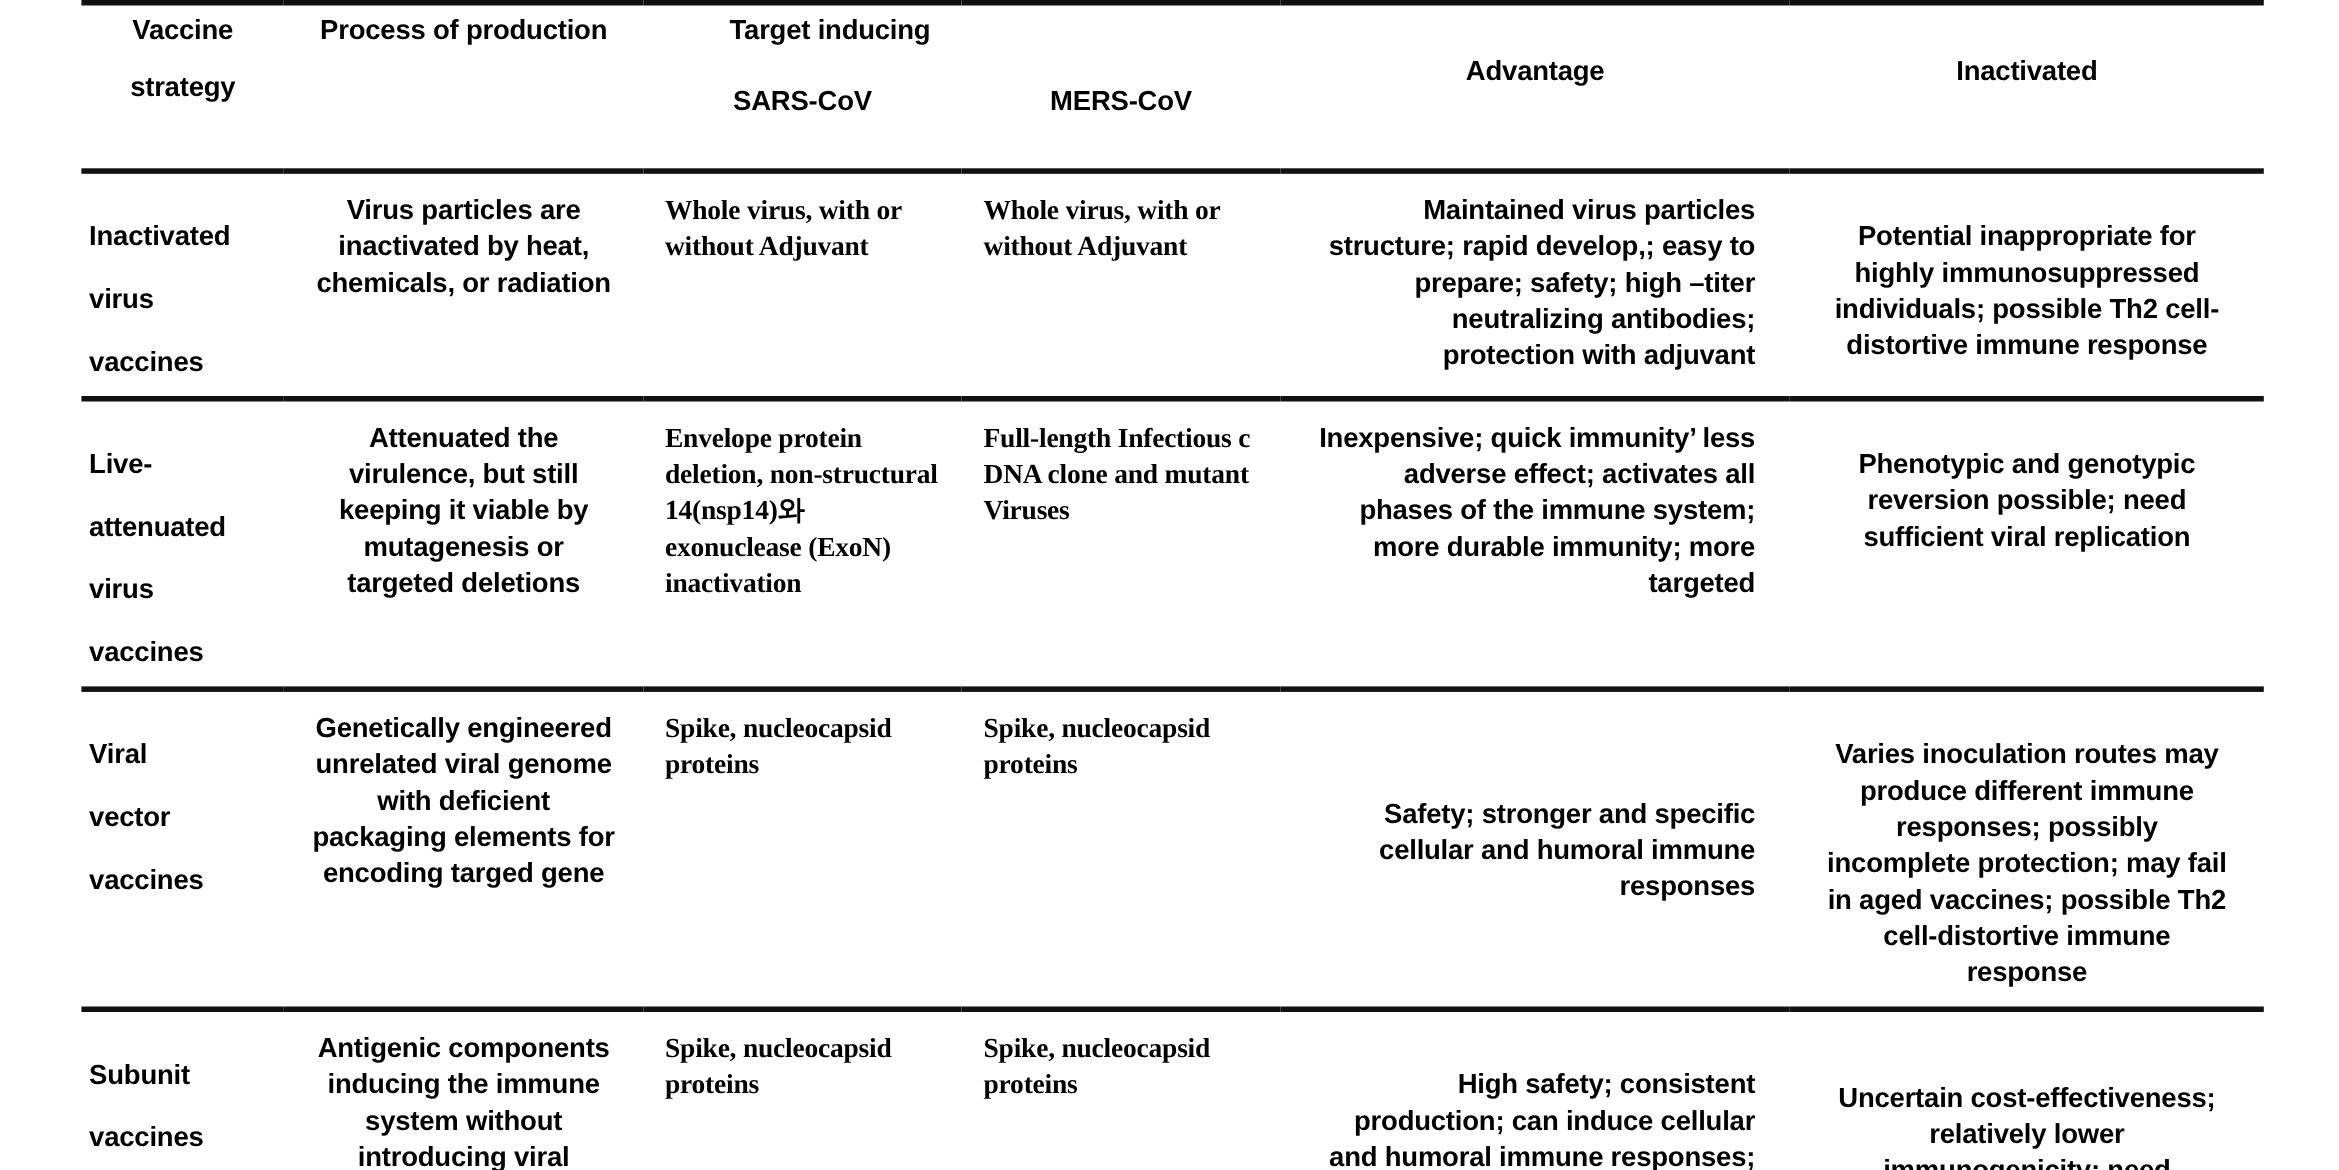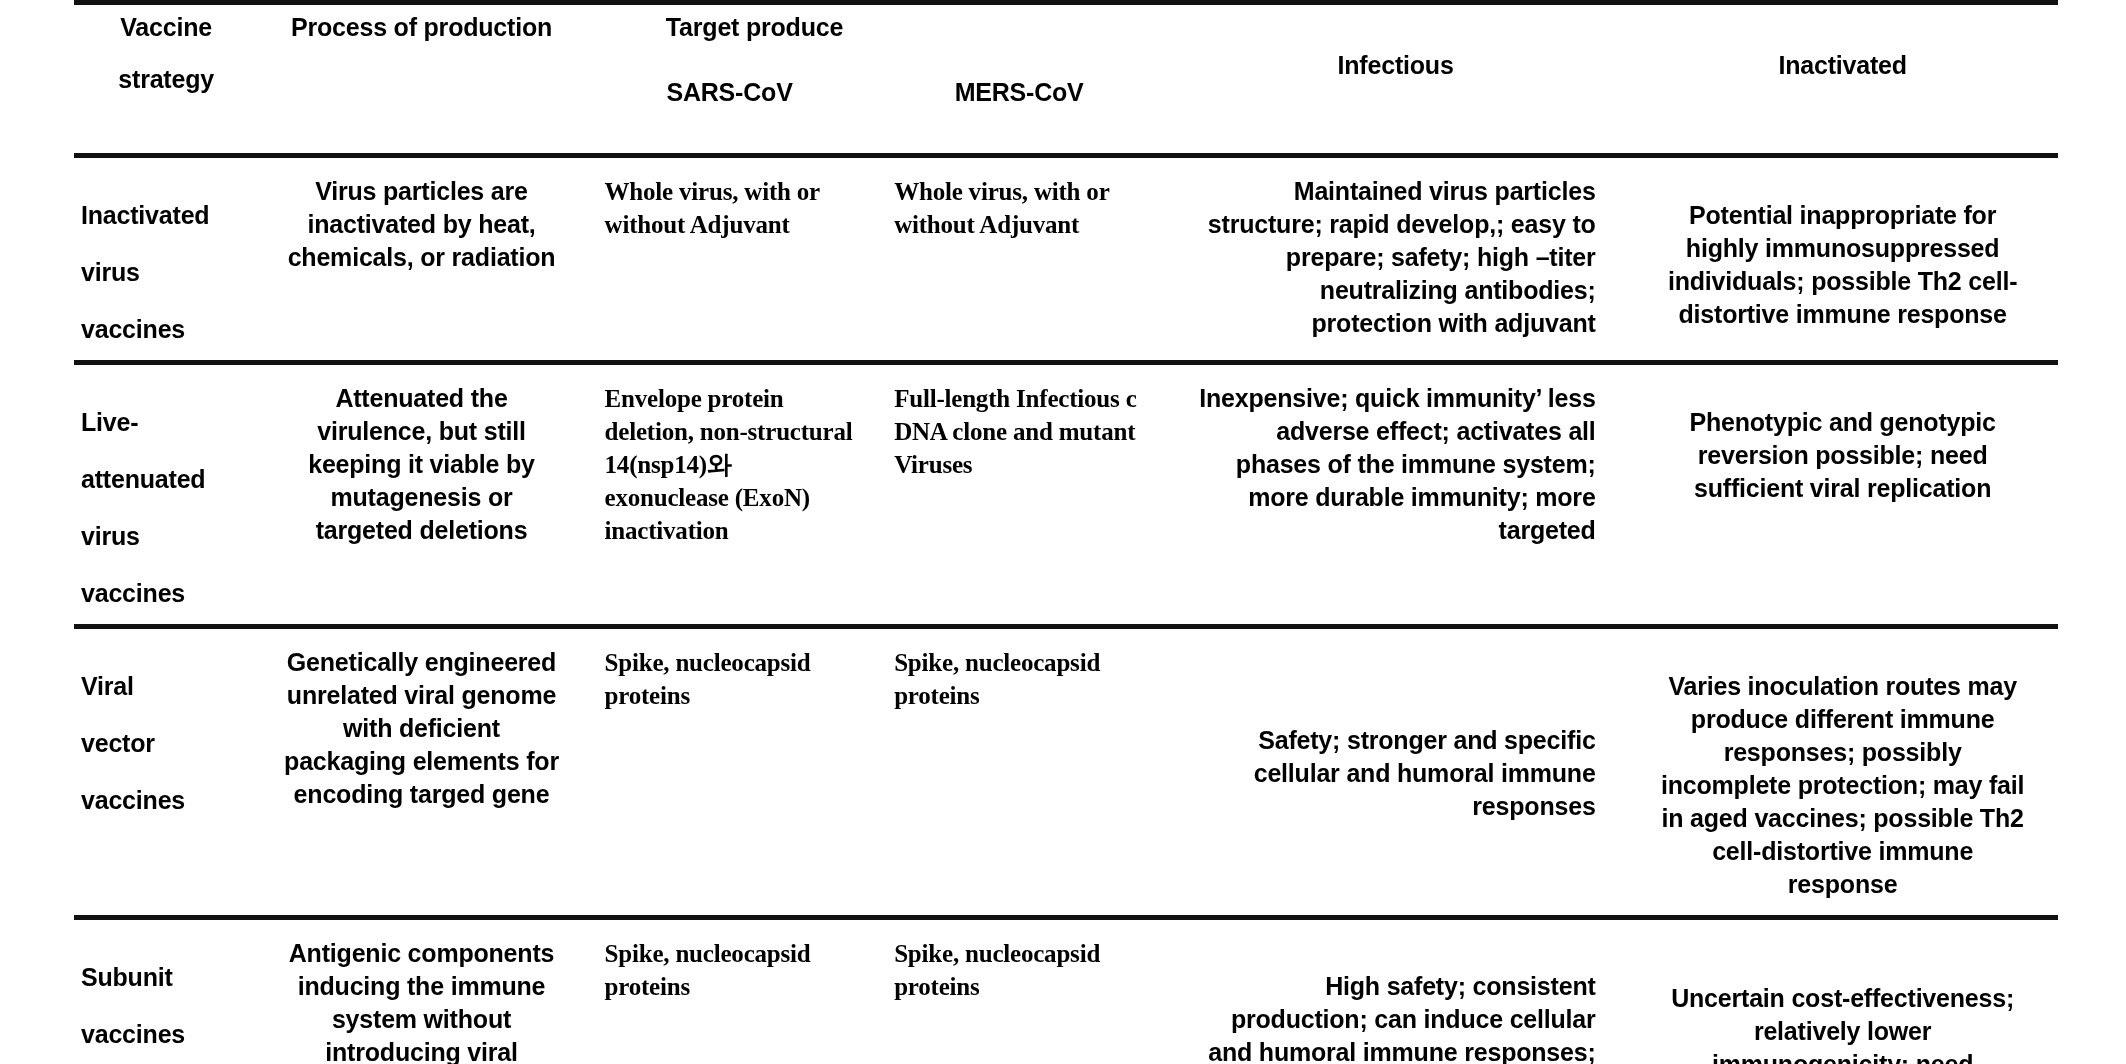--- a/index.html
+++ b/index.html
@@ -166,32 +166,32 @@
             <div class="hdr-topline" style="top:38px;margin-top:20px;">strategy</div>
           </div>
         </th>
         <th class="hdr-process">
           <div class="hdr-block">
             <div class="hdr-topline">Process of production</div>
           </div>
         </th>
         <th>
           <div class="hdr-block">
-            <div class="hdr-topline" style="left:50px;">Target produce</div>
+            <div class="hdr-topline" style="left:50px;">Target inducing</div>
             <div class="hdr-botline">SARS-CoV</div>
           </div>
         </th>
         <th>
           <div class="hdr-block">
             <div class="hdr-botline">MERS-CoV</div>
           </div>
         </th>
         <th>
           <div class="hdr-block">
-            <div class="hdr-midline">Infectious</div>
+            <div class="hdr-midline">Advantage</div>
           </div>
         </th>
         <th>
           <div class="hdr-block">
             <div class="hdr-midline">Inactivated</div>
           </div>
         </th>
       </tr>
     </thead>
 

